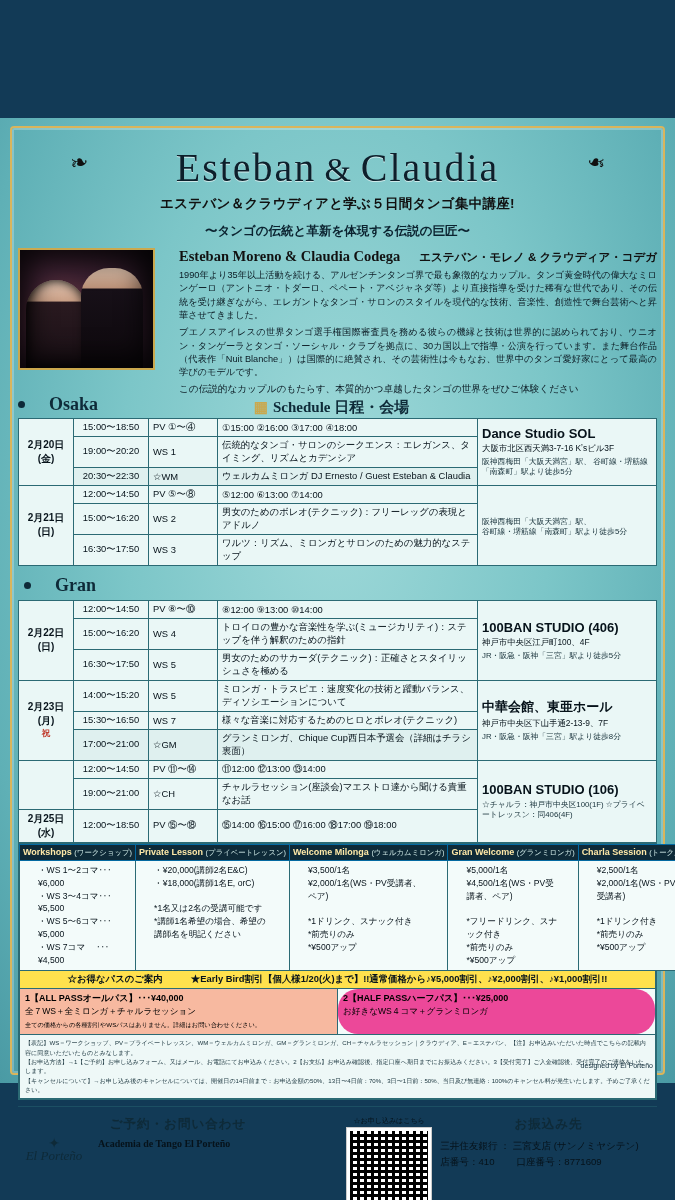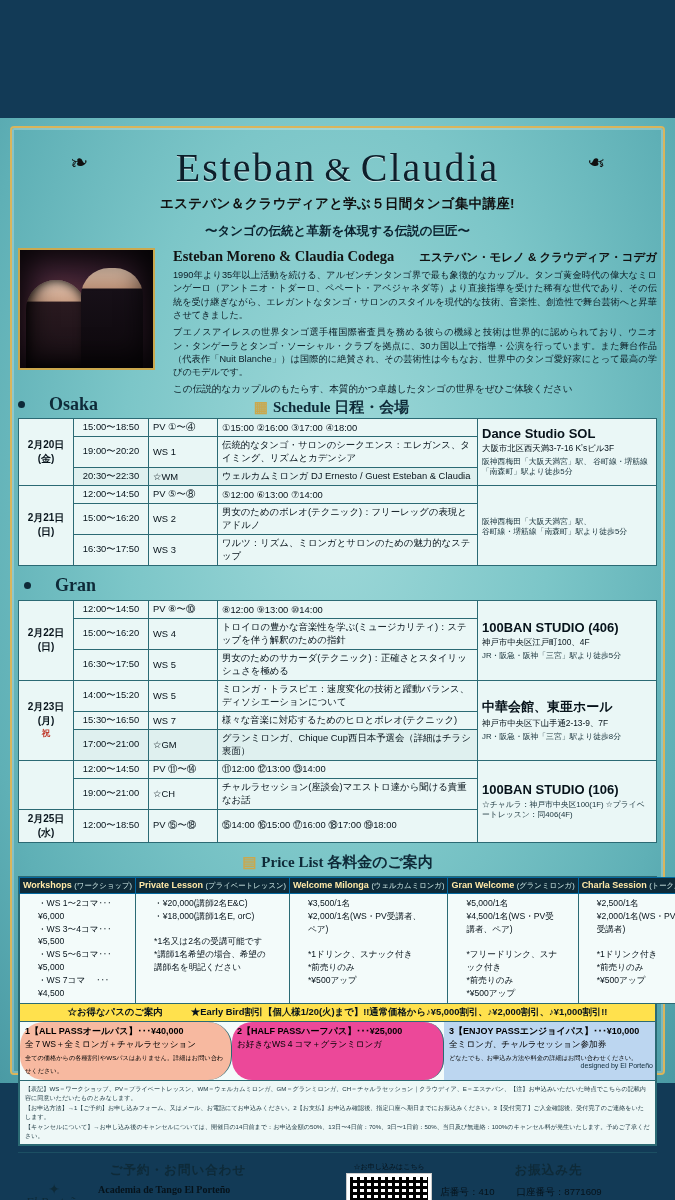--- a/index.html
+++ b/index.html
@@ -40,21 +40,21 @@
   .bird{position:absolute;font-size:22px;color:#111;}
   .bird.l{left:52px;top:6px;transform:rotate(-12deg);}
   .bird.r{right:52px;top:6px;transform:rotate(12deg) scaleX(-1);}
 
   .tagline{
     text-align:center;font-size:12.5px;color:#0b2330;margin-top:10px;font-weight:bold;
   }
 
   
   .bio{
-    margin-top:8px;display:flex;gap:18px;align-items:flex-start;
+    margin-top:8px;display:flex;gap:24px;align-items:flex-start;
   }
   .photo{
     width:133px;height:118px;flex:0 0 133px;
     border:2px solid #caa84e;
     background:
       radial-gradient(circle at 32% 55%, #6b3a44 0%, #3b2030 40%, #140d14 100%),
       linear-gradient(#241722,#0c0910);
     position:relative;overflow:hidden;
   }
   .photo .f1{
@@ -122,21 +122,21 @@
   }
   table.price th small{color:#cfe9e6;font-weight:normal;font-size:7.4px;}
   table.price td{border:1px solid #2b6a74;padding:3px 18px;vertical-align:top;line-height:1.5;background:#f3fbfa;}
   .bar-yellow{
     background:#ffe14d;border:1px solid #2b6a74;border-top:none;text-align:center;
     font-size:9.4px;font-weight:bold;padding:2px;color:#06121a;
   }
   .passes{display:flex;border:1px solid #2b6a74;border-top:none;}
   .pass{flex:1;padding:3px 5px;font-size:8.6px;line-height:1.5;border-right:1px solid #2b6a74;}
   .pass:last-child{border-right:none;}
-  .pass.p1{background:#f7b9a0;border-radius:24px;}
+  .pass.p1{background:#f7b9a0;}
   .pass.p2{background:#ec4899;border-radius:20px;}
   .pass.p3{background:#bcd6f0;}
   .pass b{font-size:9px;}
   .fineprint{
     border:1px solid #2b6a74;border-top:none;background:#eef8f7;
     font-size:6.1px;line-height:1.55;color:#18333c;padding:3px 5px;
   }
 
   
   .contact{
@@ -334,23 +334,20 @@
         </tr>
         <tr>
           <td class="date">2月25日(水)</td>
           <td class="time">12:00〜18:50</td>
           <td class="code">PV ⑮〜⑱</td>
           <td class="desc">⑮14:00  ⑯15:00  ⑰16:00  ⑱17:00  ⑲18:00</td>
         </tr>
       </tbody>
         </table>
 
-      <div class="price-head">
-        <span class="ico">▤</span><span>Price List 各料金のご案内</span>
-      </div>
 
       <div class="pricebox">
         <table class="price">
           <tbody>
               <tr>
             <th><span>Workshops</span> <small>(ワークショップ)</small></th>
             <th><span>Private Lesson</span> <small>(プライベートレッスン)</small></th>
             <th><span>Welcome Milonga</span> <small>(ウェルカムミロンガ)</small></th>
             <th><span>Gran Welcome</span> <small>(グランミロンガ)</small></th>
             <th><span>Charla Session</span> <small>(トーク座談会)</small></th>
@@ -390,25 +387,20 @@
         <div class="passes">
           <div class="pass p1">
             <b>1【ALL PASSオールパス】･･･¥40,000</b><br>
             <span>全７WS＋全ミロンガ＋チャルラセッション</span><br>
             <span style="font-size:6.2px">全ての価格からの各種割引やWSパスはありません。詳細はお問い合わせください。</span>
           </div>
           <div class="pass p2">
             <b>2【HALF PASSハーフパス】･･･¥25,000</b><br>
             <span>お好きなWS４コマ＋グランミロンガ</span>
           </div>
-          <div class="pass p3">
-            <b>3【ENJOY PASSエンジョイパス】･･･¥10,000</b><br>
-            <span>全ミロンガ、チャルラセッション参加券</span><br>
-            <span style="font-size:6.2px">どなたでも、お申込み方法や料金の詳細はお問い合わせください。</span>
-          </div>
         </div>
         <div class="fineprint">
           <div>【表記】WS＝ワークショップ、PV＝プライベートレッスン、WM＝ウェルカムミロンガ、GM＝グランミロンガ、CH＝チャルラセッション｜クラウディア、E＝エステバン、【注】お申込みいただいた時点でこちらの記載内容に同意いただいたものとみなします。</div>
           <div>【お申込方法】→1【ご予約】お申し込みフォーム、又はメール、お電話にてお申込みください。2【お支払】お申込み確認後、指定口座へ期日までにお振込みください。3【受付完了】ご入金確認後、受付完了のご連絡をいたします。</div>
           <div>【キャンセルについて】→お申し込み後のキャンセルについては、開催日の14日前まで：お申込金額の50%、13日〜4日前：70%、3日〜1日前：50%、当日及び無連絡：100%のキャンセル料が発生いたします。予めご了承ください。</div>
         </div>
       </div>
 
       <div class="divider"></div>
 
@@ -427,20 +419,21 @@
             </div>
           </div>
         </div>
         <div class="qr-wrap">
           <div class="qr-label">☆お申し込みはこちら</div>
           <div class="qr"></div>
         </div>
         <div class="c-right">
           <div class="c-title">お振込み先</div>
           <div class="bankbox">
+            <div>三井住友銀行 ： 三宮支店 (サンノミヤシテン)</div>
             <div>店番号：410 　　口座番号：8771609</div>
 
           </div>
 
         </div>
       </div>
       <div class="designed">designed by El Porteño</div>
 
     </div>
   </div>

